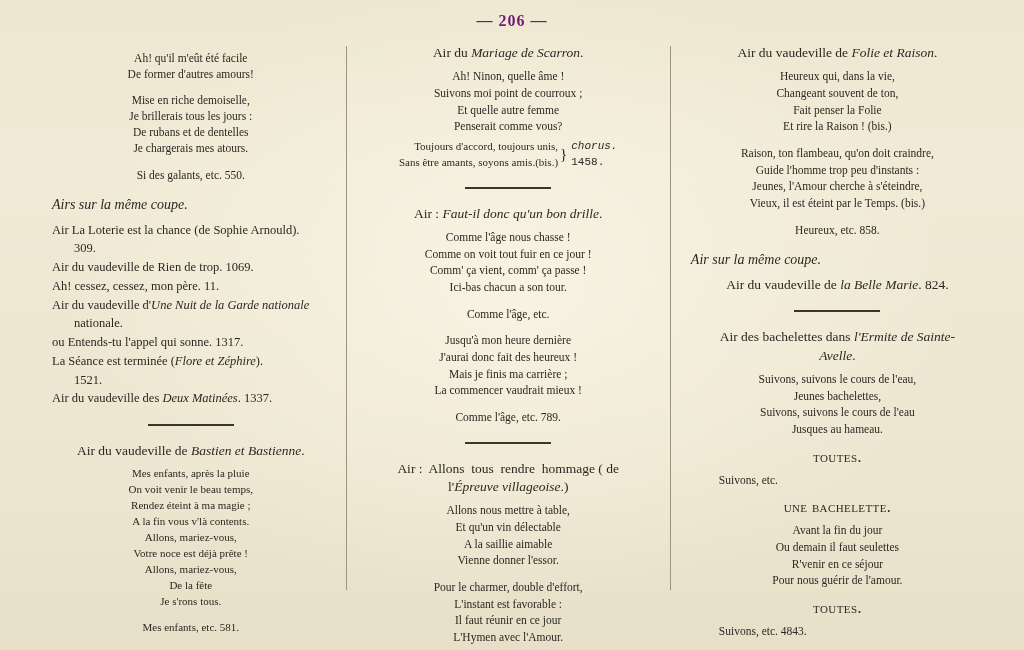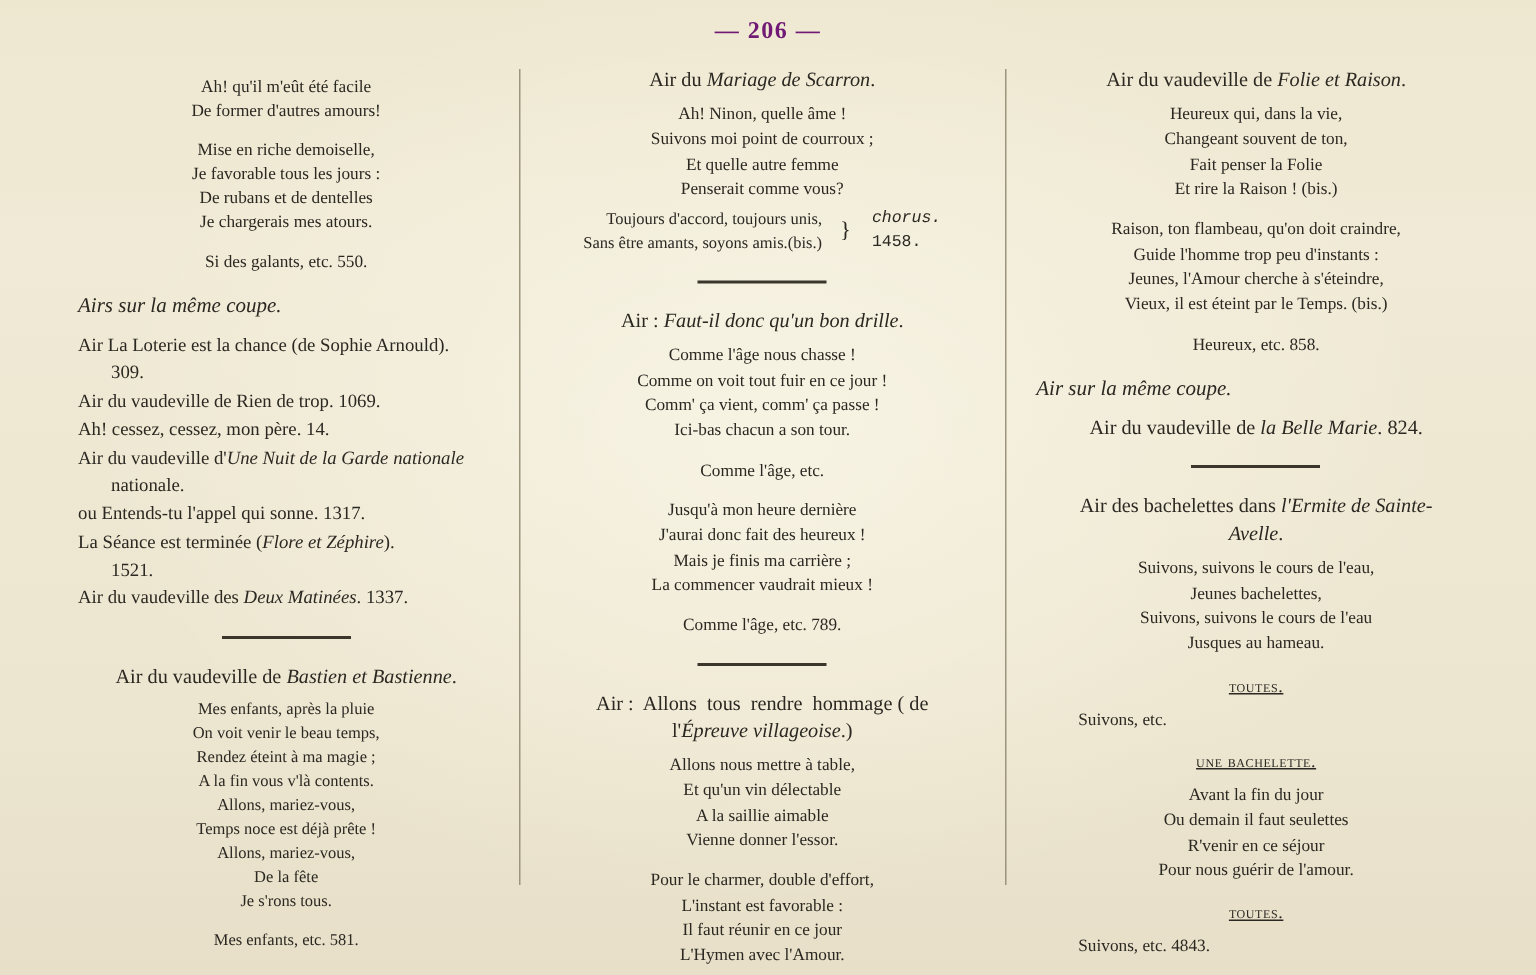--- a/index.html
+++ b/index.html
@@ -74,44 +74,43 @@
   .verse.small { font-size: 11px; }
   .left-list {
     font-size: 12.5px;
     line-height: 1.5;
     margin: 4px 0 6px 0;
   }
   .left-list .ind { padding-left: 22px; display: block; }
   .it { font-style: italic; }
   .sc {
     font-variant: small-caps;
-    font-size: 12px;
+    font-size: 16px;
     letter-spacing: 0.4px;
-    text-decoration: underline;
   }
   .rule-h {
     width: 86px;
     height: 2px;
     background: #3a362c;
     margin: 16px auto 16px auto;
   }
   .sect-title {
     font-style: italic;
     font-size: 14px;
     margin: 14px 0 8px 0;
   }
   .brace {
     font-size: 15px;
     line-height: 1;
   }
   .chorus-row {
     display: flex;
     justify-content: center;
     align-items: center;
-    gap: 12px;
+    gap: 2px;
   }
   .chorus-lines { text-align: right; }
   .chorus-label {
     text-align: left;
     font-size: 11px;
     line-height: 1.4;
     padding-left: 2px;
     font-family: Liberation Mono, monospace;
   }
   .p6 { margin-top: 10px; }
@@ -128,59 +127,59 @@
 
   <div class="col col-1">
 
     <div class="verse tight">
       <div>Ah! qu'il m'eût été facile</div>
       <div>De former d'autres amours!</div>
     </div>
 
     <div class="verse tight p6">
       <div>Mise en riche demoiselle,</div>
-      <div>Je favorable tous les jours :</div>
+      <div>Je brillerais tous les jours :</div>
       <div>De rubans et de dentelles</div>
       <div>Je chargerais mes atours.</div>
     </div>
 
     <div class="verse tight p6">
       <div>Si des galants, etc.  550.</div>
     </div>
 
     <div class="sect-title">Airs sur la même coupe.</div>
 
     <div class="left-list">
       <div>
         Air <span class="it"></span><span>La Loterie est la chance (de Sophie Arnould).</span>
       </div>
       <div class="ind">309.</div>
       <div>Air du vaudeville de Rien de trop. 1069.</div>
-      <div>Ah! cessez, cessez, mon père. 14.</div>
+      <div>Ah! cessez, cessez, mon père. 11.</div>
       <div>Air du vaudeville d'<span class="it">Une Nuit de la Garde nationale</span></div>
       <div class="ind">nationale.</div>
       <div>ou Entends-tu l'appel qui sonne. 1317.</div>
       <div>La Séance est terminée (<span class="it">Flore et Zéphire</span>).</div>
       <div class="ind">1521.</div>
       <div>Air du vaudeville des <span class="it">Deux Matinées</span>. 1337.</div>
     </div>
 
     <div class="rule-h"></div>
 
     <div class="hdr">
       Air du vaudeville de <span class="it">Bastien et Bastienne</span>.
     </div>
 
     <div class="verse small">
       <div>Mes enfants, après la pluie</div>
       <div>On voit venir le beau temps,</div>
       <div>Rendez éteint à ma magie ;</div>
       <div>A la fin vous v'là contents.</div>
       <div>Allons, mariez-vous,</div>
-      <div>Temps noce est déjà prête !</div>
+      <div>Votre noce est déjà prête !</div>
       <div>Allons, mariez-vous,</div>
       <div>De la fête</div>
       <div>Je s'rons tous.</div>
     </div>
 
     <div class="verse small p6">Mes enfants, etc.  581.</div>
 
   </div>
 
   <div class="rule-v"></div>

